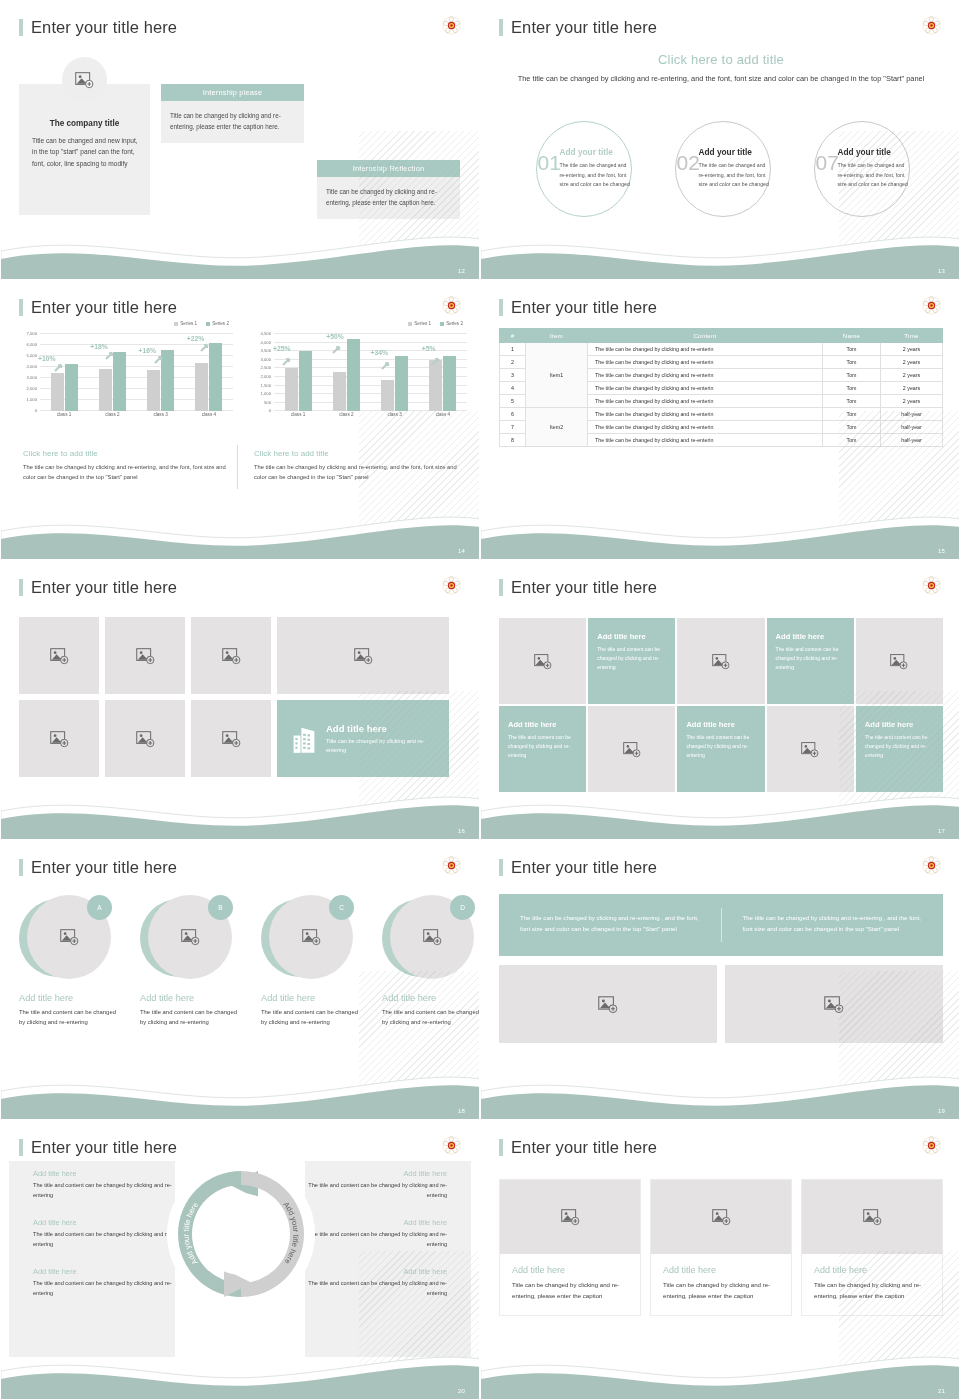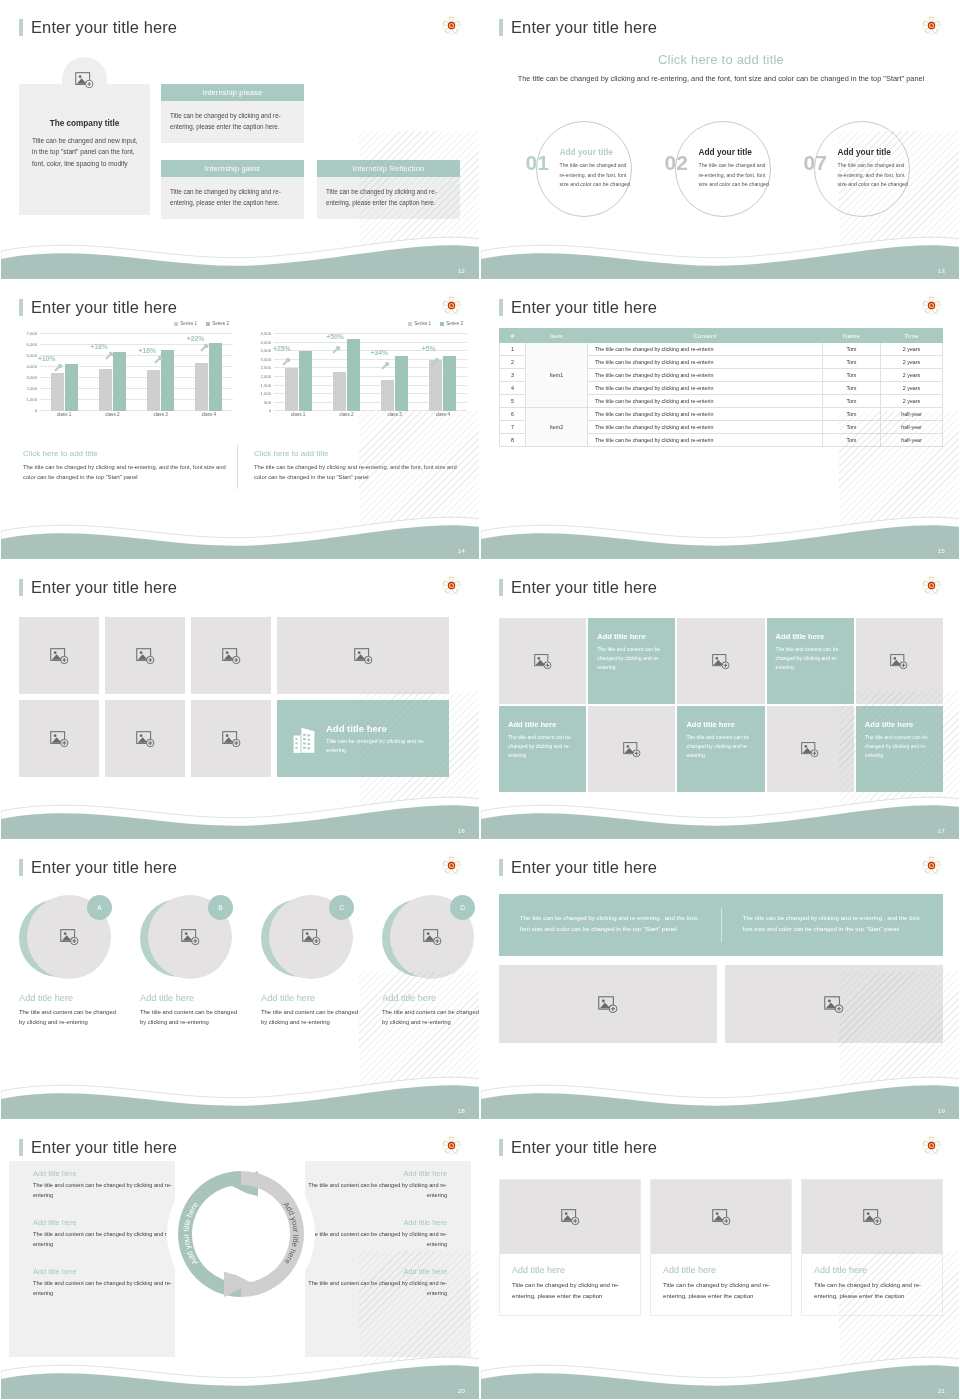--- a/index.html
+++ b/index.html
@@ -90,21 +90,21 @@
   .s13-head .h { font-size:13px; color:#a8c8c0; letter-spacing:.2px; }
   .s13-head .p { margin-top:6px; font-size:7.4px; line-height:1.65; color:#3c3c3c; }
   .s13-circles { position:absolute; left:0; top:120px; width:480px; display:flex; justify-content:center; gap:26px; }
   .s13-node { position:relative; width:113px; height:98px; }
   .s13-ring {
     position:absolute; left:10px; top:0; width:96px; height:96px;
     border-radius:50%; border:1px solid #c9c9c9;
   }
   .s13-ring.teal { border-color:#b6d2ca; }
   .s13-num {
-    position:absolute; left:0px; top:30px; font-size:21px; color:#c4c4c4; font-weight:700;
+    position:absolute; left:12px; top:30px; font-size:21px; color:#c4c4c4; font-weight:400;
   }
   .s13-num.teal { color:#b6d2ca; }
   .s13-txt { position:absolute; left:34px; top:26px; width:72px; }
   .s13-txt .t { font-size:8.3px; font-weight:bold; color:#2f2f2f; }
   .s13-txt .t.teal { color:#b2cfc7; }
   .s13-txt .d { margin-top:4px; font-size:5.2px; line-height:1.85; color:#555; }
 
   
   .s14-panel { position:absolute; top:40px; width:222px; height:120px; }
   .s14-legend { position:absolute; right:6px; top:0; font-size:4.6px; color:#6b6b6b; display:flex; gap:9px; }
@@ -242,24 +242,20 @@
           <circle cx="19.5" cy="17.5" r="5" fill="#fff" stroke="#6b6b6b" stroke-width="1.3"></circle>
           <path d="M19.5 14.8 v5.4 M16.8 17.5 h5.4" stroke="#6b6b6b" stroke-width="1.5"></path>
         </svg>
       </span>
     </div>
     <div class="s12-company">The company title</div>
     <div class="s12-body">Title can be changed and new input, in the top "start" panel can the font, font, color, line spacing to modify</div>
 
     <div class="s12-card" style="left:160px; top:83px; width:143px;">
       <div class="hd">Internship please</div>
-      <div class="bd">Title can be changed by clicking and re-entering, please enter the caption here.</div>
-    </div>
-    <div class="s12-card" style="left:160px; top:159px; width:143px;">
-      <div class="hd">Internship gains</div>
       <div class="bd">Title can be changed by clicking and re-entering, please enter the caption here.</div>
     </div>
     <div class="s12-card" style="left:316px; top:159px; width:143px;">
       <div class="hd">Internship Reflection</div>
       <div class="bd">Title can be changed by clicking and re-entering, please enter the caption here.</div>
     </div>
 
     <div class="hatch"></div>
     <div class="wave">
       <svg viewBox="0 0 480 62" preserveAspectRatio="none">

